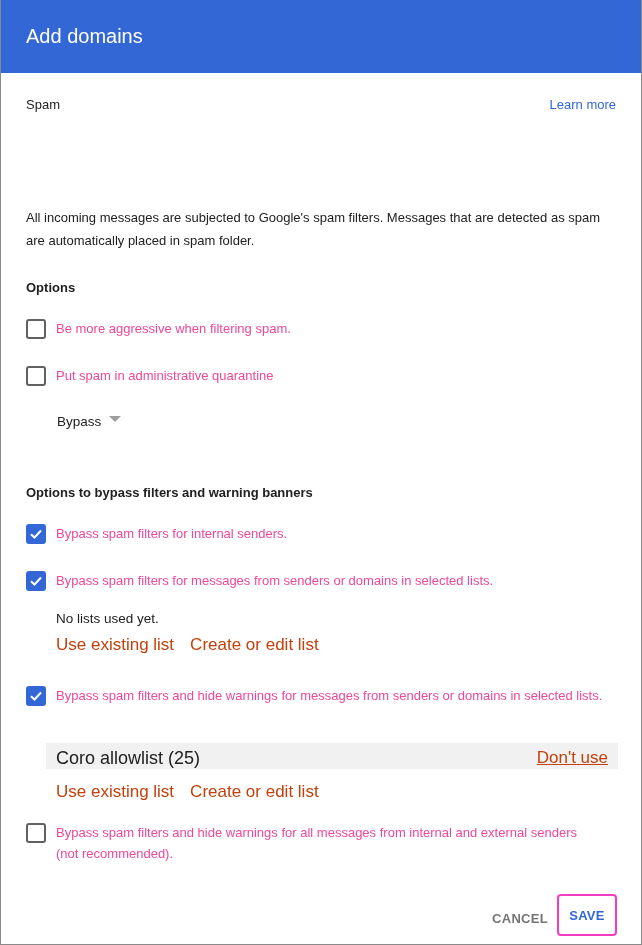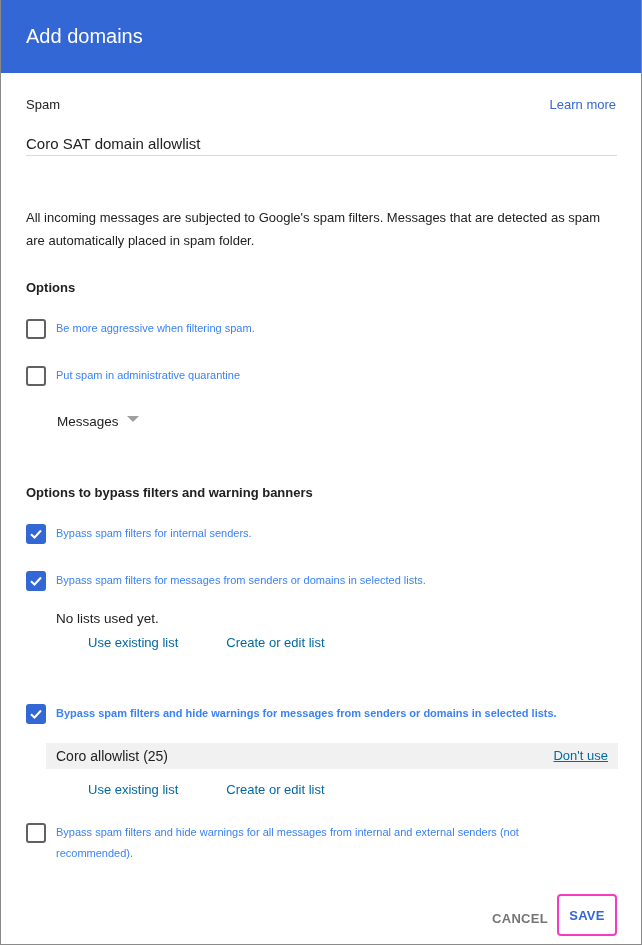--- a/index.html
+++ b/index.html
@@ -25,69 +25,68 @@
     }
     .desc { left: 25px; top: 206px; width: 595px; font-size: 13px; line-height: 23px; color: #212121; }
     .section-title { font-size: 13px; font-weight: bold; color: #212121; }
     .cb-row { display: flex; align-items: flex-start; left: 25px; }
     .checkbox {
       width: 20px; height: 20px; border: 2px solid #616161; border-radius: 3px;
       flex: none; background: #fff; position: relative; cursor: pointer;
     }
     .checkbox.checked { background: #3367d6; border-color: #3367d6; }
     .checkbox.checked svg { position: absolute; left: 1px; top: 1px; }
-    .cb-label { margin-left: 10px; font-size: 11px; color: #3b82f6; line-height: 21px; margin-top: -1px; }
-    .link { color: #0369a1; font-size: 13px; cursor: pointer; margin-left: 32px; }
+    .cb-label { margin-left: 10px; font-size: 13px; color: #ec4899; line-height: 21px; margin-top: -1px; }
+    .link { color: #c2410c; font-size: 17px; cursor: pointer; }
     .dropdown { left: 56px; top: 414px; display: flex; align-items: center; font-size: 13.5px; color: #212121; cursor: pointer; }
     .dropdown .caret {
       width: 0; height: 0; border-left: 6px solid transparent; border-right: 6px solid transparent;
       border-top: 6px solid #9e9e9e; margin-left: 8px; margin-top: -6px;
     }
     .list-row {
       left: 45px; top: 743px; width: 572px; height: 26px; background: #f1f1f1;
     }
-    .list-name { position: absolute; left: 10px; top: 5px; font-size: 14px; color: #212121; }
+    .list-name { position: absolute; left: 10px; top: 5px; font-size: 18px; color: #212121; }
     .dont-use { position: absolute; right: 10px; top: 5px; text-decoration: underline; }
     .btn { font-size: 13px; font-weight: bold; letter-spacing: 0.3px; cursor: pointer; }
     .cancel { left: 491px; top: 911px; color: #757575; }
     .save-box {
       left: 556px; top: 894px; width: 60px; height: 42px;
       border: 2px solid #f53bc2; border-radius: 4px;
       display: flex; align-items: center; justify-content: center; color: #3367d6;
     }
   </style>
 </head>
 <body>
 
 <div class="dialog">
   <div class="header">
     <div class="header-title">Add domains</div>
   </div>
 
   <div class="abs label-spam">Spam</div>
   <div class="abs learn-more">Learn more</div>
 
-  <input class="abs name-input" type="text" value="Coro SAT domain allowlist" style="">
 
   <div class="abs desc">All incoming messages are subjected to Google's spam filters. Messages that are detected as spam are automatically placed in spam folder.</div>
 
   <div class="abs section-title" style="left:25px; top:280px;">Options</div>
 
   <div class="abs cb-row" style="top:319px;">
     <div class="checkbox"></div>
     <span class="cb-label">Be more aggressive when filtering spam.</span>
   </div>
 
   <div class="abs cb-row" style="top:366px;">
     <div class="checkbox"></div>
     <span class="cb-label">Put spam in administrative quarantine</span>
   </div>
 
   <div class="abs dropdown">
-    <span>Messages</span>
+    <span>Bypass</span>
     <span class="caret"></span>
   </div>
 
   <div class="abs cb-row" style="top:524px;">
     <div class="checkbox checked">
       <svg width="14" height="14" viewBox="0 0 14 14">
           <path d="M2 7.2 L5.5 10.5 L12 3.5" stroke="#fff" stroke-width="2" fill="none"></path>
         </svg>
     </div>
     <span class="cb-label">Bypass spam filters for internal senders.</span>
@@ -103,21 +102,21 @@
     </div>
     <span class="cb-label">Bypass spam filters for messages from senders or domains in selected lists.</span>
   </div>
 
   <div class="abs" style="left:55px; top:611px; font-size:13.5px; color:#212121;">No lists used yet.</div>
   <div class="abs" style="left:55px; top:635px; display:flex; gap:16px;">
     <span class="link">Use existing list</span>
     <span class="link">Create or edit list</span>
   </div>
 
-  <div class="abs cb-row" style="top:704px; width:600px;font-weight:bold;">
+  <div class="abs cb-row" style="top:686px; width:600px;">
     <div class="checkbox checked">
       <svg width="14" height="14" viewBox="0 0 14 14">
           <path d="M2 7.2 L5.5 10.5 L12 3.5" stroke="#fff" stroke-width="2" fill="none"></path>
         </svg>
     </div>
     <span class="cb-label">Bypass spam filters and hide warnings for messages from senders or domains in selected lists.</span>
   </div>
 
   <div class="abs list-row">
     <span class="list-name">Coro allowlist (25)</span>

